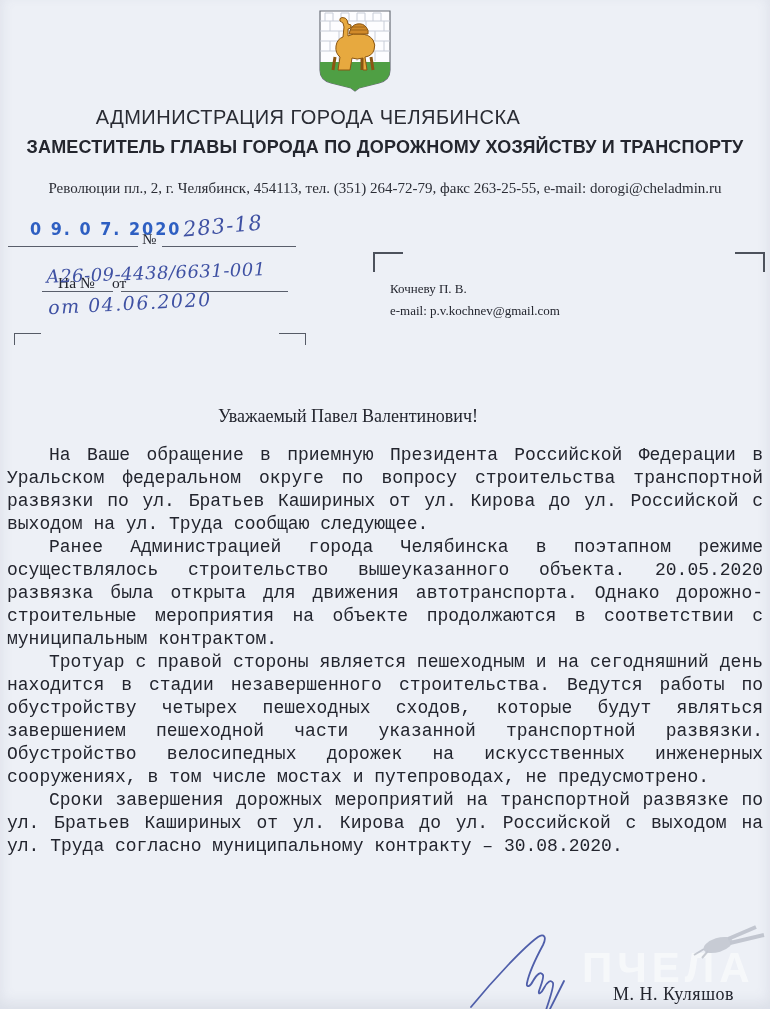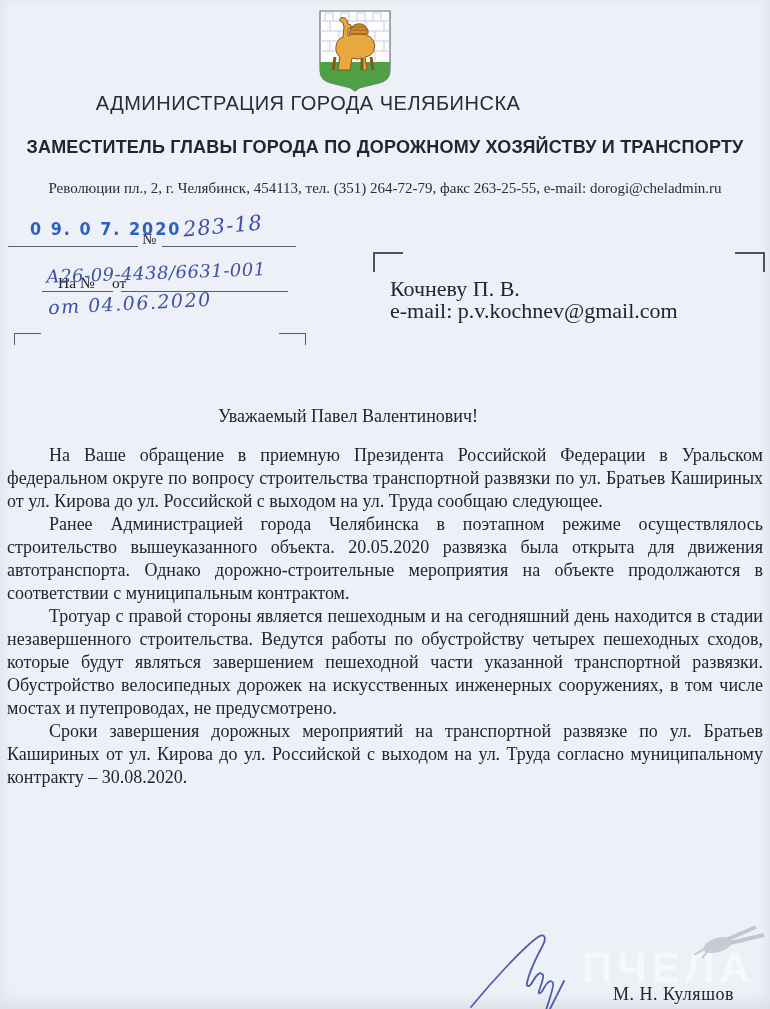--- a/index.html
+++ b/index.html
@@ -4,21 +4,21 @@
 <style>
   html,body{margin:0;padding:0;}
   .page{
     position:relative;width:770px;height:1009px;
     background:#edf0f6;overflow:hidden;
     font-family:"Liberation Serif",serif;color:#23252e;
     box-shadow:inset 0 -6px 14px rgba(90,100,130,.12);
   }
   .abs{position:absolute;}
   
-  .org-name{top:92px;left:0;width:616px;text-align:center;
+  .org-name{top:106px;left:0;width:616px;text-align:center;
     font-family:"Liberation Sans",sans-serif;font-size:20px;letter-spacing:.5px;color:#2a2c34;}
   .dept-name{top:137px;left:0;width:770px;text-align:center;
     font-family:"Liberation Sans",sans-serif;font-size:18px;font-weight:bold;letter-spacing:.2px;color:#24262e;}
   .address-line{top:180px;left:0;width:770px;text-align:center;font-size:15px;color:#2b2d35;}
   
   .date-stamp{top:219px;left:30px;font-family:"DejaVu Sans",sans-serif;font-weight:bold;
     font-size:16px;letter-spacing:2px;color:#2e5fc2;transform:scaleY(1.15);}
   .rule{height:0;border-bottom:1.4px solid #595e6b;}
   .rule-a{top:246px;left:8px;width:130px;}
   .rule-b{top:246px;left:162px;width:134px;}
@@ -34,25 +34,25 @@
   
   .corner{width:28px;height:18px;}
   .corner.tl{border-left:2px solid #4d525c;border-top:2px solid #4d525c;}
   .corner.tr{border-right:2px solid #4d525c;border-top:2px solid #4d525c;}
   .mark{width:26px;height:11px;}
   .mark.l{top:333px;left:14px;border-left:1.5px solid #565b66;border-top:1.5px solid #565b66;}
   .mark.r{top:333px;left:279px;border-right:1.5px solid #565b66;border-top:1.5px solid #565b66;}
   .rec-tl{top:252px;left:373px;}
   .rec-tr{top:252px;left:735px;}
   
-  .recipient{top:278px;left:390px;font-size:22px;line-height:22px;}
+  .recipient{top:278px;left:390px;font-size:13px;line-height:22px;}
   
   .salutation{top:406px;left:0;width:696px;text-align:center;font-size:18px;}
   .body-text{top:444px;left:7px;width:756px;font-size:18px;line-height:23px;text-align:justify;}
-  .body-text p{margin:0;text-indent:42px;}
+  .body-text p{margin:0;text-indent:42px;font-family:Liberation Mono, monospace;}
   
   .wm-text{top:944px;left:582px;font-family:"Liberation Sans",sans-serif;font-weight:bold;
     font-size:42px;letter-spacing:5px;color:#ffffff;opacity:.55;}
   .bee{top:919px;left:684px;opacity:.45;}
   .sig{top:931px;left:466px;}
   .signer-name{top:984px;left:613px;font-size:18px;letter-spacing:.5px;}
 </style>
 </head>
 <body>
 

